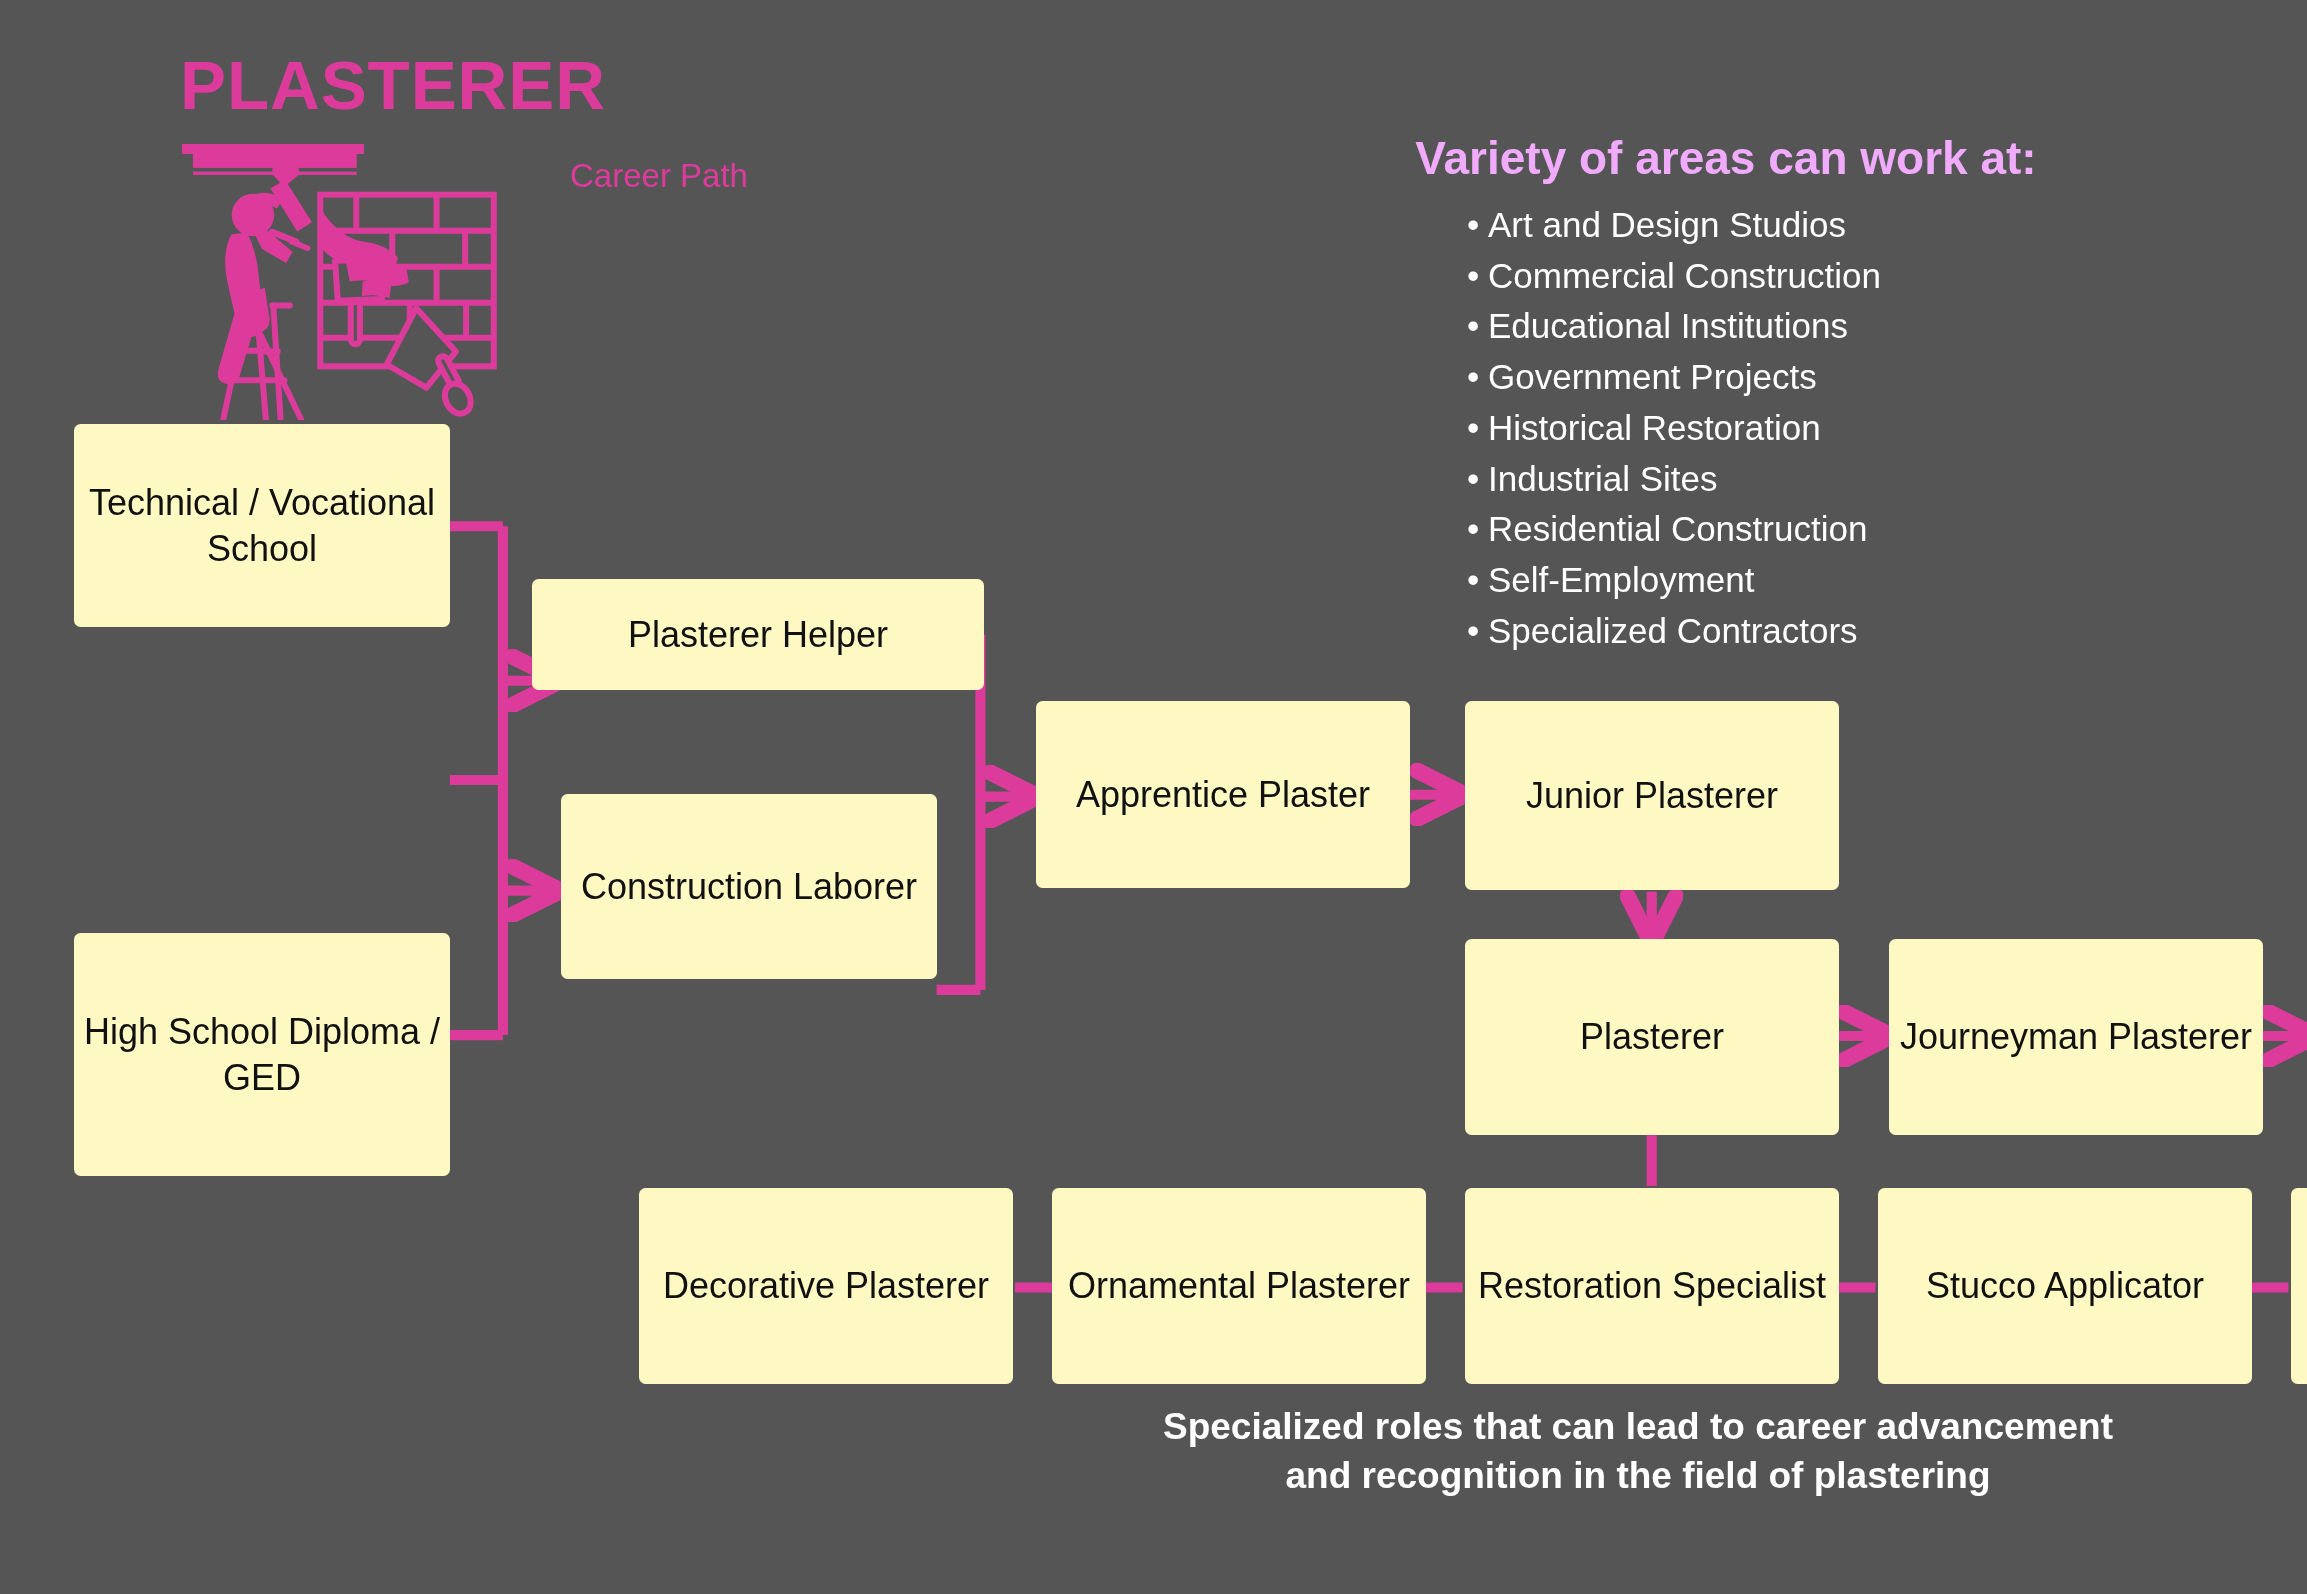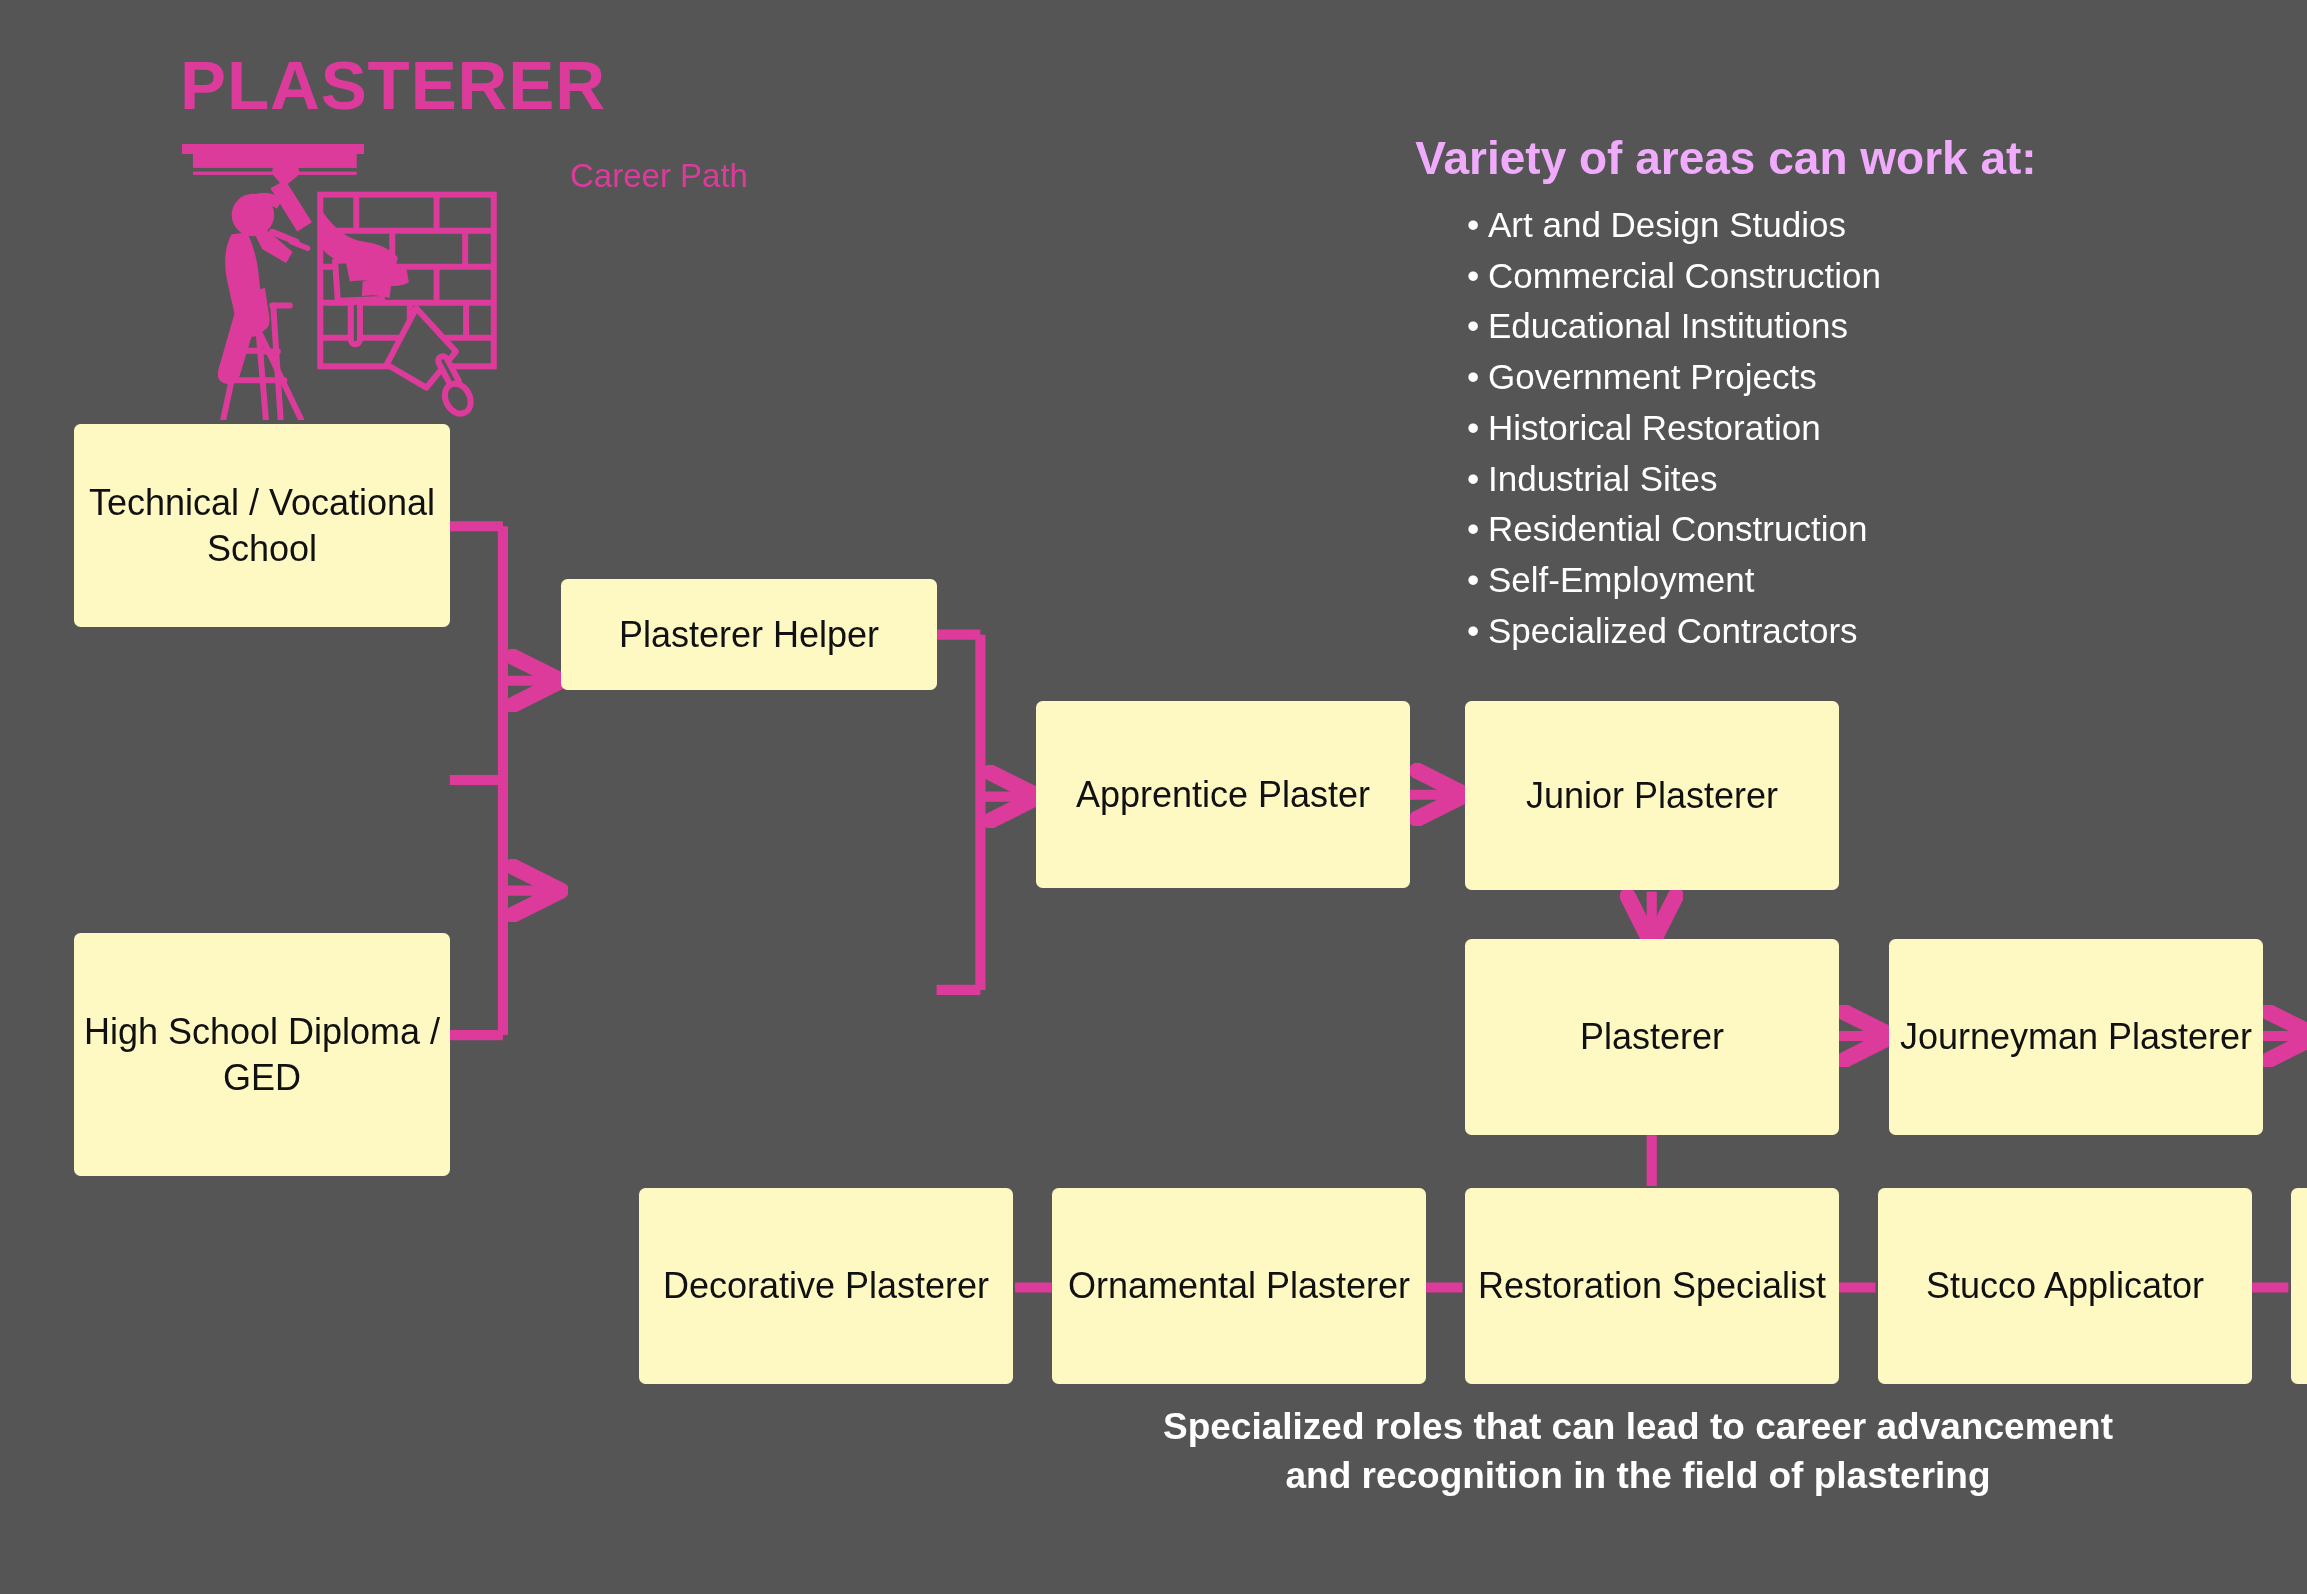--- a/index.html
+++ b/index.html
@@ -188,22 +188,23 @@
       <li><span class="bullet">•</span><span>Self-Employment</span></li>
       <li><span class="bullet">•</span><span>Specialized Contractors</span></li>
     </ul>
   </div>
 
   <div class="node" style="left:74px;top:424px;width:376px;height:203px;">Technical / Vocational School</div>
 
 
   <div class="node" style="left:74px;top:933px;width:376px;height:243px;">High School Diploma / GED</div>
 
-  <div class="node" style="left:561px;top:579px;width:376px;height:111px;">Plasterer Helper</div>
-
+  <div class="node" style="left:532px;top:579px;width:452px;height:111px;">Plasterer Helper</div>
+
+  <div class="node" style="left:561px;top:794px;width:376px;height:185px;">Construction Laborer</div>
 
   <div class="node" style="left:1036px;top:701px;width:374px;height:187px;">Apprentice Plaster</div>
 
   <div class="node" style="left:1465px;top:701px;width:374px;height:189px;">Junior Plasterer</div>
 
   <div class="node" style="left:1465px;top:939px;width:374px;height:196px;">Plasterer</div>
 
   <div class="node" style="left:1889px;top:939px;width:374px;height:196px;">Journeyman Plasterer</div>
 
   <div class="node" style="left:1052px;top:1188px;width:374px;height:196px;">Ornamental Plasterer</div>

